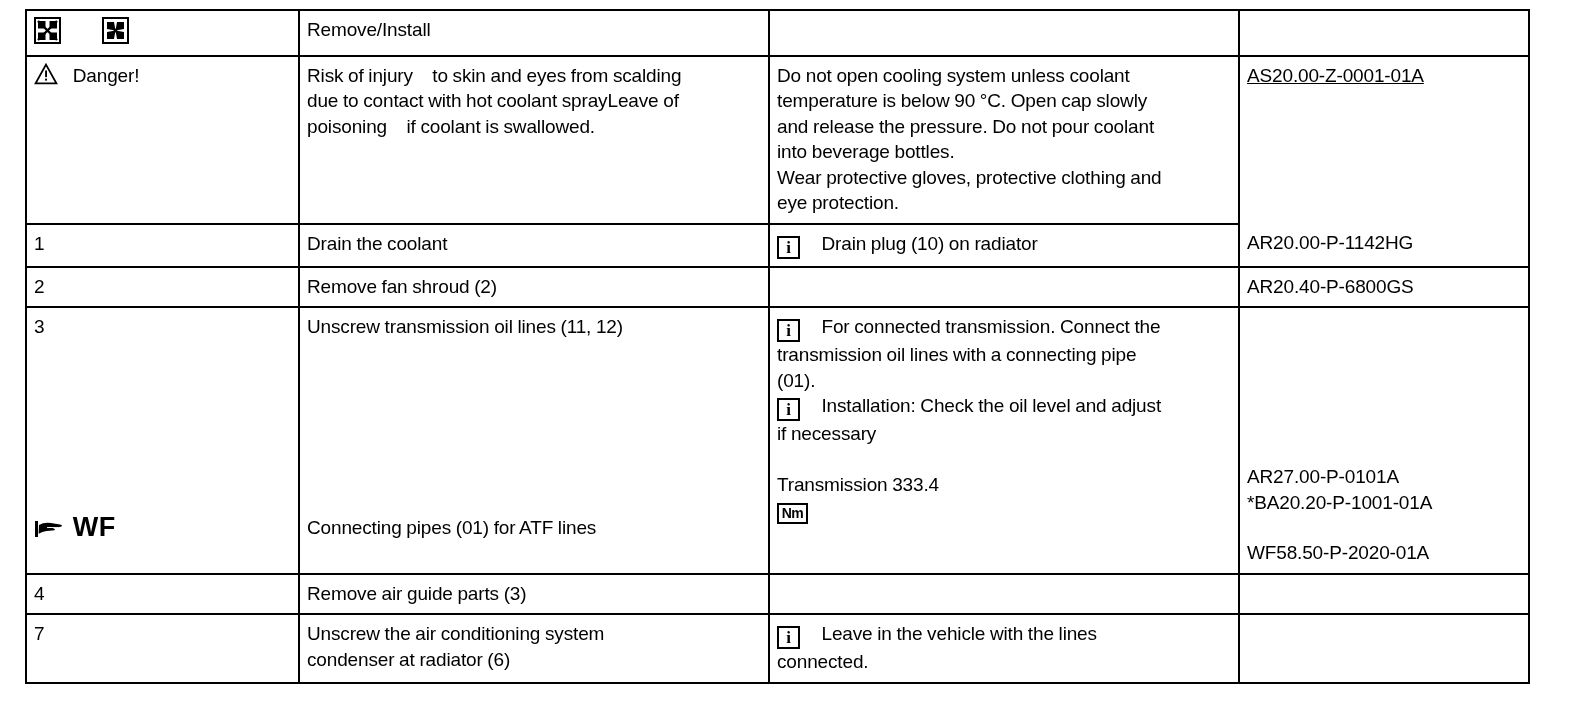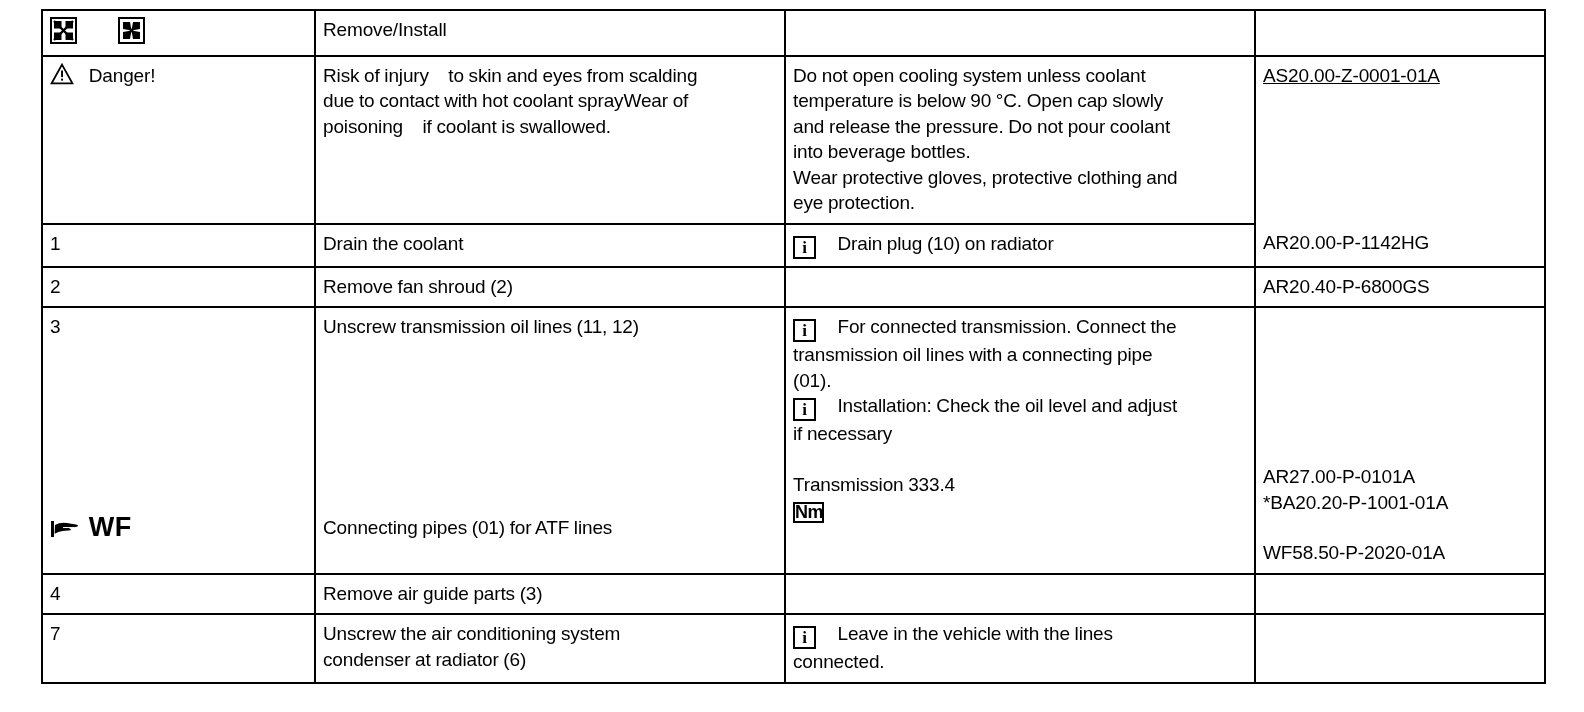--- a/index.html
+++ b/index.html
@@ -9,21 +9,21 @@
   }
   body {
     width: 1584px;
     height: 712px;
     overflow: hidden;
     font-family: "Liberation Sans", sans-serif;
     color: #000000;
   }
   #sheet {
     position: absolute;
-    left: 16px; top: 0;
+    left: 0; top: 0;
     width: 1304px;
     height: 712px;
     background: #ffffff;
   }
   
   .wi-table {
     position: absolute;
     left: 25px;
     top: 9px;
     width: 1503px;
@@ -80,21 +80,21 @@
     font-family: "Liberation Serif", serif;
     vertical-align: -3px;
     margin-right: 2px;
   }
   
   .nm-box {
     width: 31px;
     height: 21px;
     line-height: 17px;
     text-align: center;
-    font-size: 18px;
+    font-size: 14px;
     font-weight: 700;
     letter-spacing: -0.5px;
     vertical-align: -2px;
   }
   
   .warn-tri {
     display: inline-block;
     width: 24px;
     height: 22px;
     vertical-align: -3px;
@@ -175,21 +175,21 @@
           </span>
           <span class="row-danger-label">Danger!</span>
         </td>
         <td>
           <span class="blk">
             <span>Risk of injury</span>
             <span class="inline-sp"></span>
             <span>to skin and eyes from scalding</span>
           </span>
           <span class="blk">
-            <span>due to contact with hot coolant spray</span><span>Wear of</span>
+            <span>due to contact with hot coolant spray</span><span>Leave of</span>
           </span>
           <span class="blk">
             <span>poisoning</span>
             <span class="inline-sp"></span>
             <span>if coolant is swallowed.</span>
           </span>
         </td>
         <td>
           <span class="blk">Do not open cooling system unless coolant</span>
           <span class="blk">temperature is below 90 °C. Open cap slowly</span>

